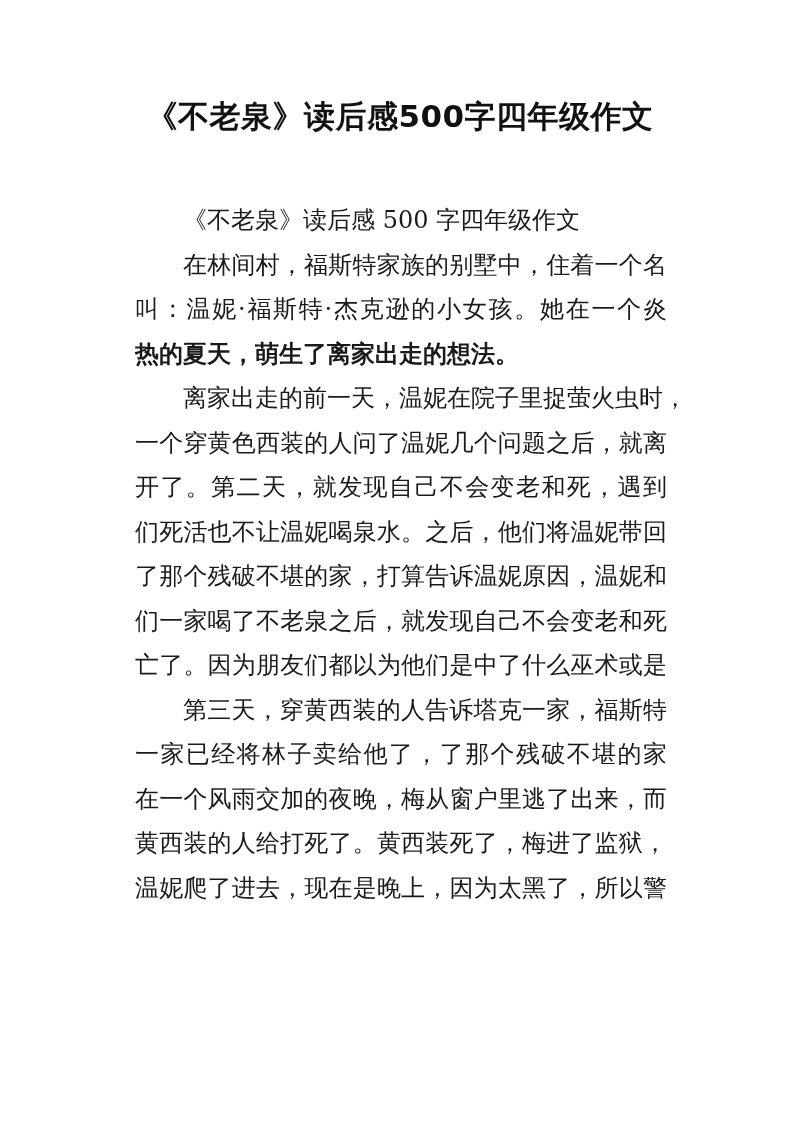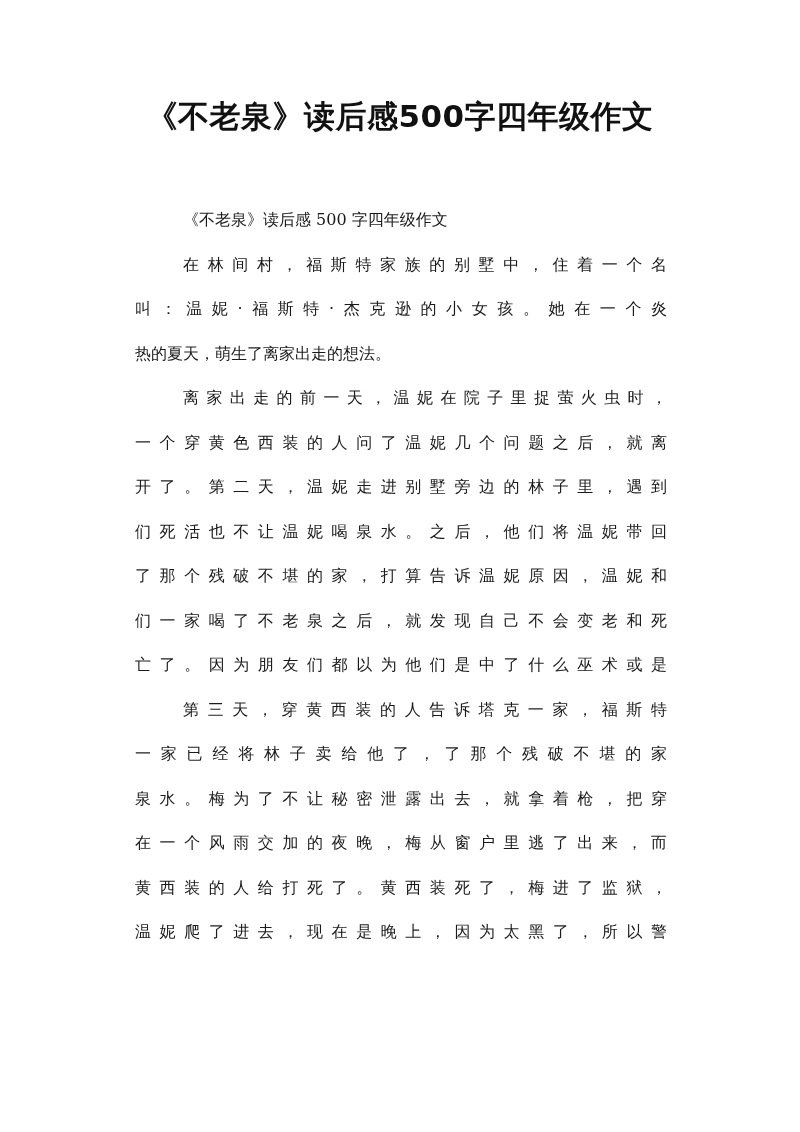--- a/index.html
+++ b/index.html
@@ -6,24 +6,24 @@
   body { width: 800px; height: 1132px; position: relative; overflow: hidden; }
   .page { position: absolute; left: 0; top: 0; width: 800px; height: 1132px; background: #fff; border-radius: 15px; }
   .title {
     position: absolute; left: 0; top: 96px; width: 800px; text-align: center;
     font-family: "DejaVu Sans", "Liberation Sans", sans-serif;
     font-weight: bold; font-size: 31px; color: #111; letter-spacing: 0.5px;
   }
   .body {
     position: absolute; left: 135px; top: 198px; width: 532px;
     font-family: "DejaVu Serif", "Liberation Serif", serif;
-    font-size: 16px; color: #1a1a1a;
+    font-size: 24px; color: #1a1a1a;
   }
   .line { height: 44.5px; line-height: 44.5px; white-space: nowrap; text-align: justify; text-align-last: justify; }
-  .line.last { text-align-last: left; }
+  .line.last { text-align-last: left; font-weight: bold; }
   .line.indent { padding-left: 48px; }
   .subtitle { padding-left: 48px; text-align-last: left; }
 </style>
 </head>
 <body>
 
 <div class="page">
   <div class="title">《不老泉》读后感500字四年级作文</div>
 
   <div class="body">
@@ -31,29 +31,28 @@
 
     <div>
       <div class="line indent">在林间村，福斯特家族的别墅中，住着一个名</div>
       <div class="line">叫：温妮·福斯特·杰克逊的小女孩。她在一个炎</div>
       <div class="line last">热的夏天，萌生了离家出走的想法。</div>
     </div>
 
     <div>
       <div class="line indent">离家出走的前一天，温妮在院子里捉萤火虫时，</div>
       <div class="line">一个穿黄色西装的人问了温妮几个问题之后，就离</div>
-      <div class="line">开了。第二天，温妮走进别墅旁边的林子里，遇到</div>
+      <div class="line">开了。第二天，就发现自己不会变老和死，遇到</div>
       <div class="line">们死活也不让温妮喝泉水。之后，他们将温妮带回</div>
       <div class="line">了那个残破不堪的家，打算告诉温妮原因，温妮和</div>
       <div class="line">们一家喝了不老泉之后，就发现自己不会变老和死</div>
       <div class="line">亡了。因为朋友们都以为他们是中了什么巫术或是</div>
     </div>
 
     <div>
       <div class="line indent">第三天，穿黄西装的人告诉塔克一家，福斯特</div>
       <div class="line">一家已经将林子卖给他了，了那个残破不堪的家</div>
-      <div class="line">泉水。梅为了不让秘密泄露出去，就拿着枪，把穿</div>
       <div class="line">在一个风雨交加的夜晚，梅从窗户里逃了出来，而</div>
       <div class="line">黄西装的人给打死了。黄西装死了，梅进了监狱，</div>
       <div class="line">温妮爬了进去，现在是晚上，因为太黑了，所以警</div>
     </div>
   </div>
 </div>
 
 </body></html>

